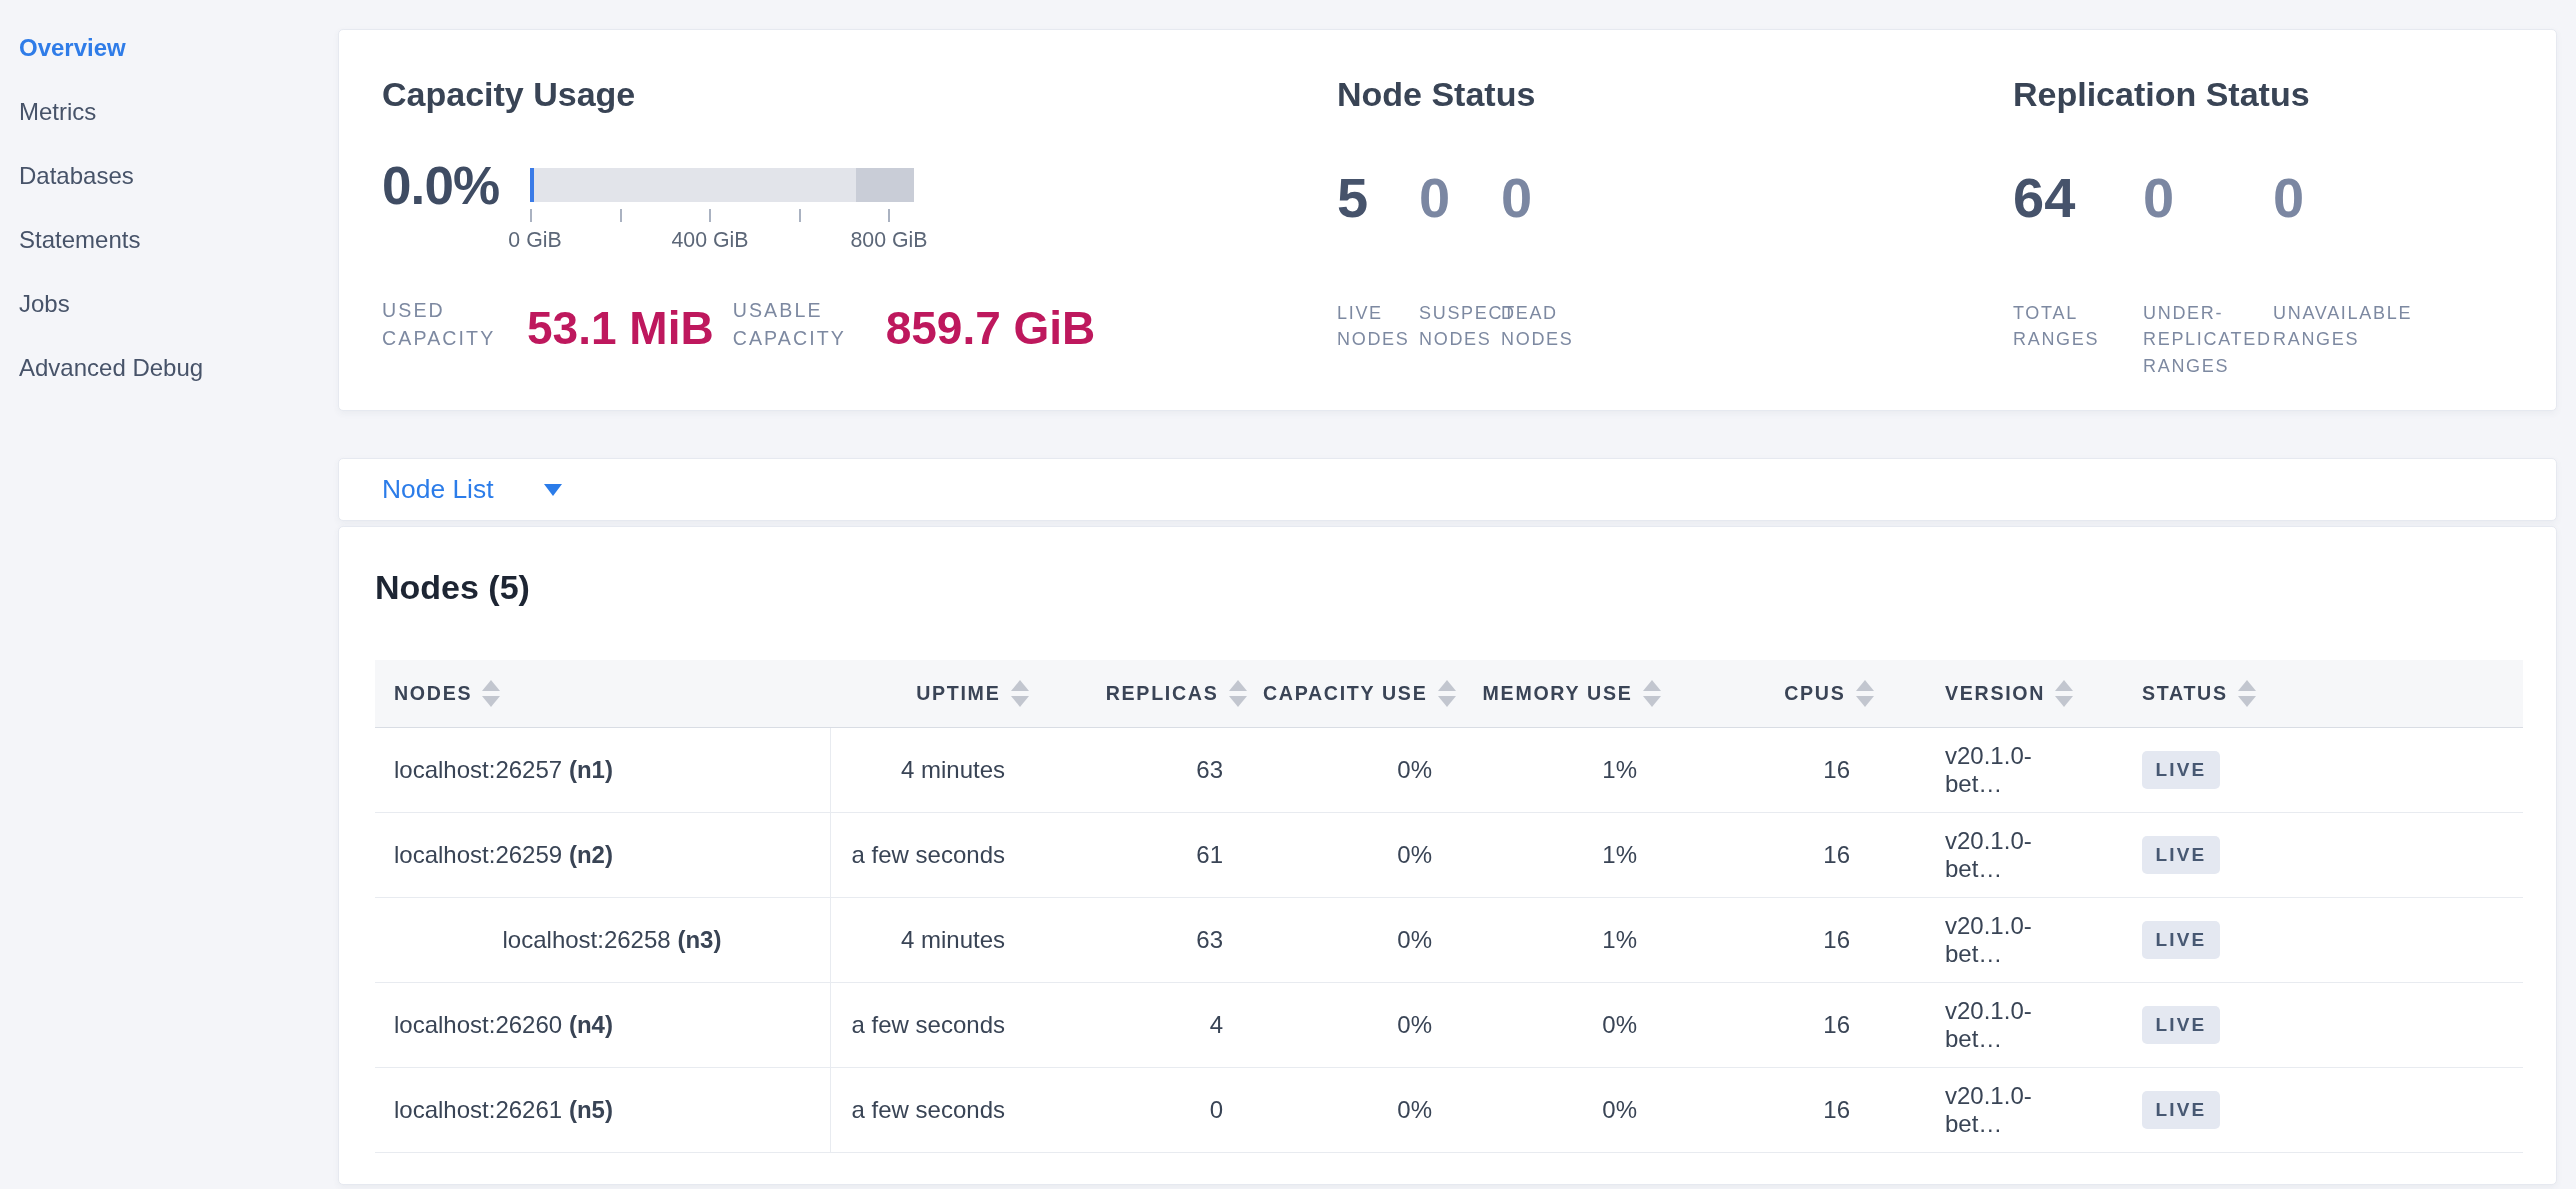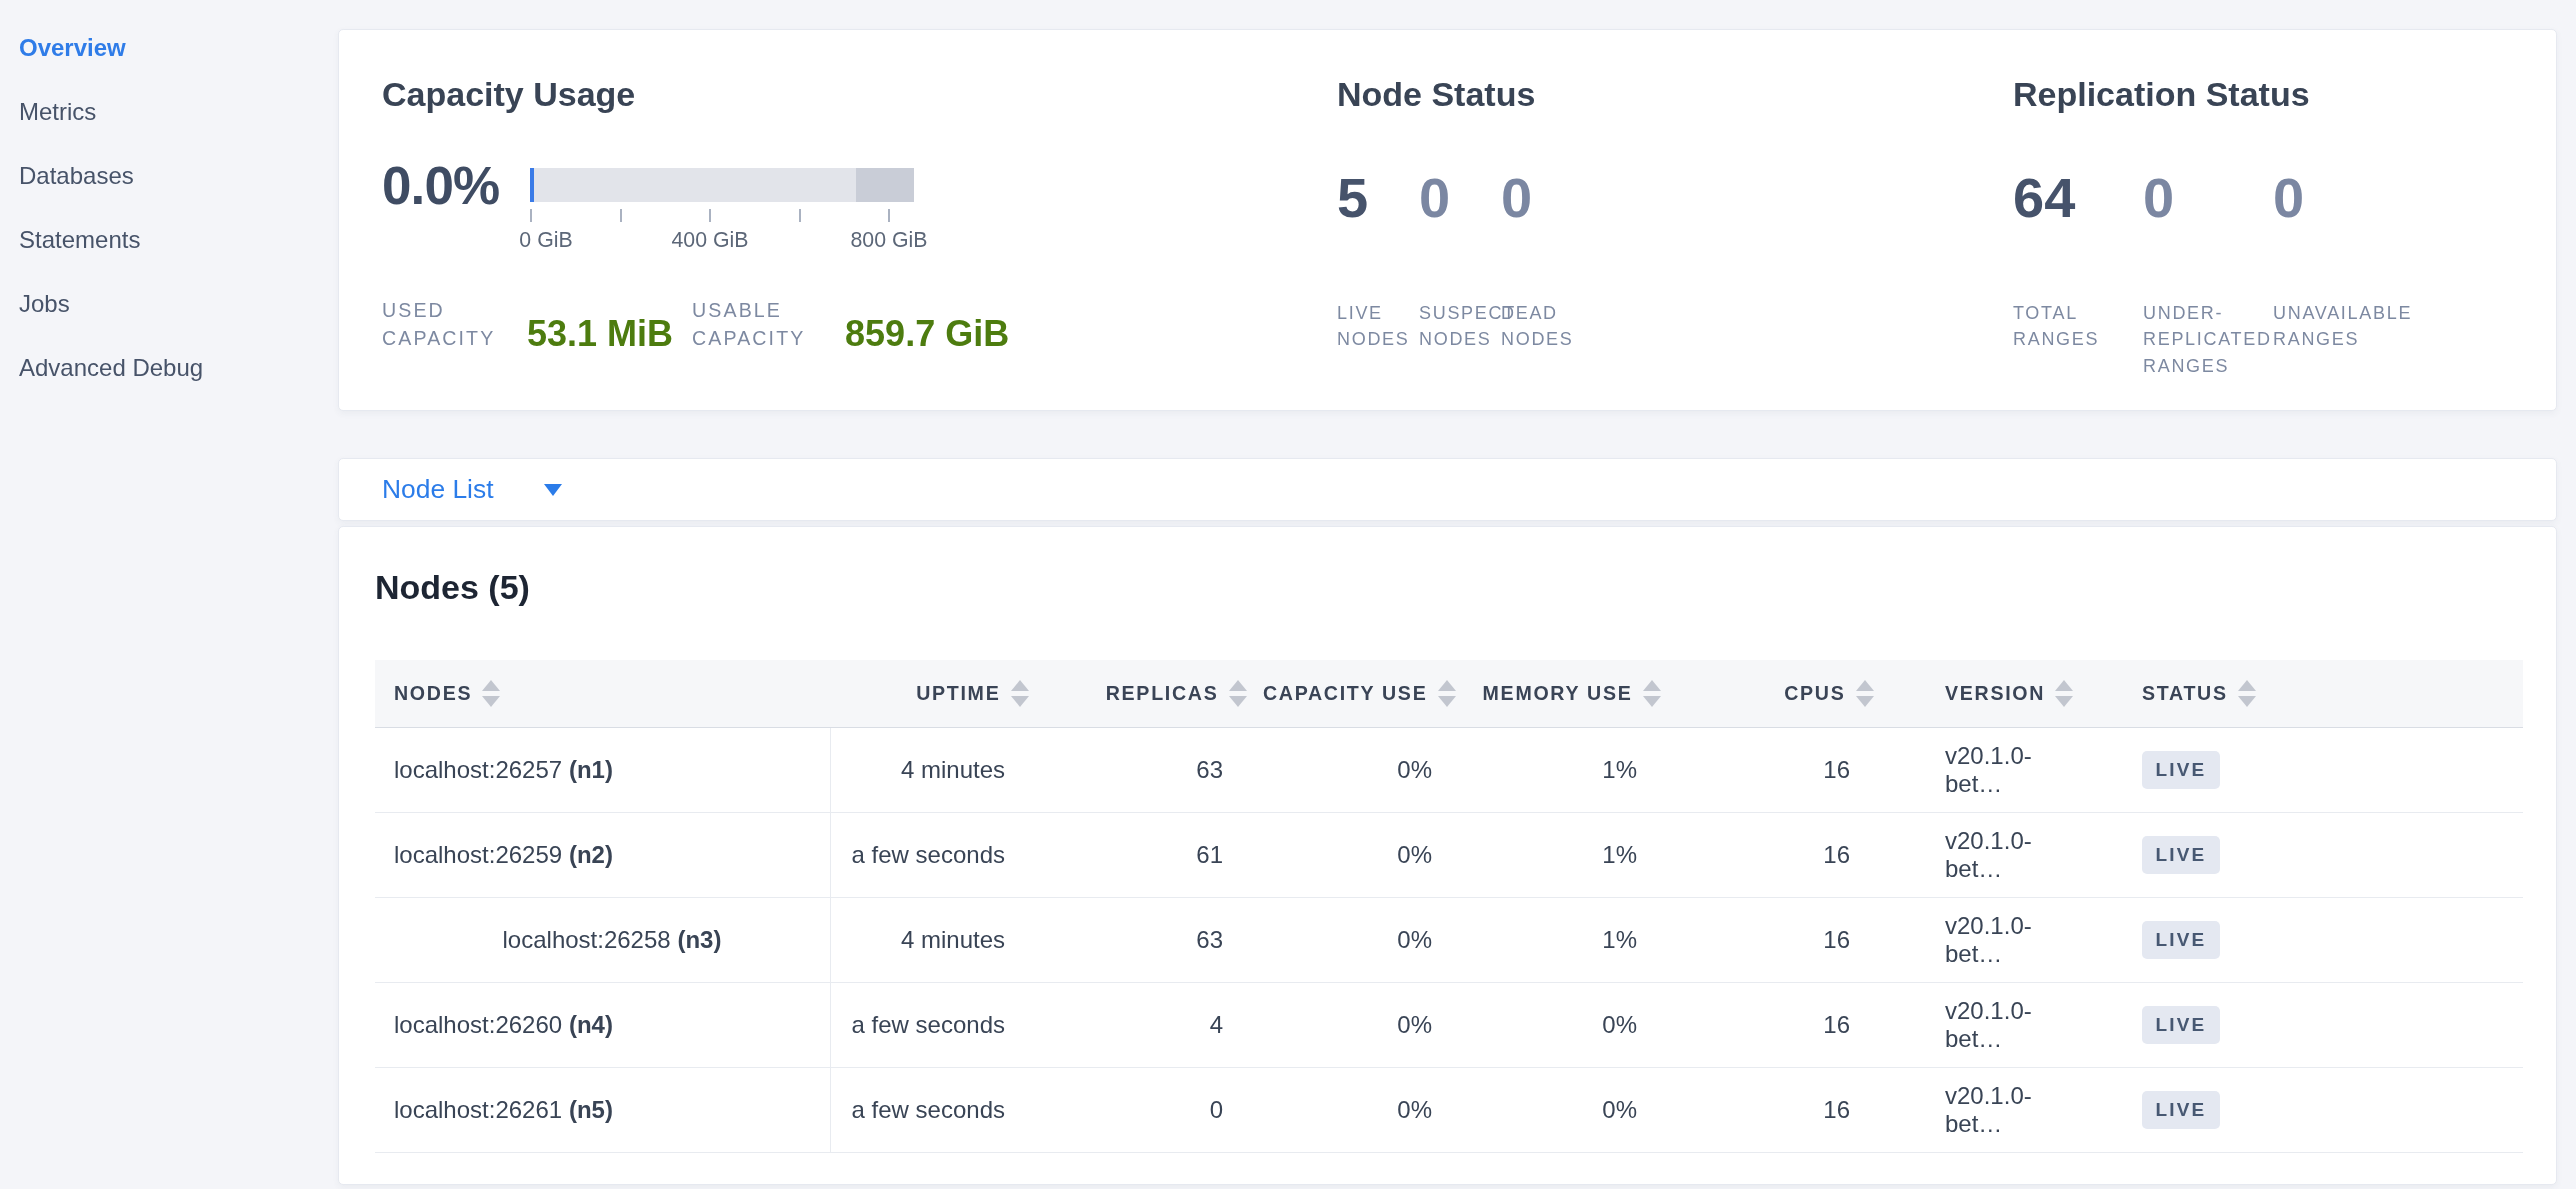--- a/index.html
+++ b/index.html
@@ -49,21 +49,21 @@
   }
 
   .cap-stats { display:flex; margin-top:94px; align-items:flex-end; }
   .cap-stat { display:flex; align-items:flex-end; }
   .cap-label {
     font-size:19.6px; letter-spacing:2.1px; color:#7d89a1;
     line-height:28px; margin-right:17px; margin-bottom:3.4px;
   }
   .cap-label.w1 { width:128px; }
   .cap-label.w2 { width:136px; }
-  .cap-value { font-size:36px; font-weight:bold; color:#4d7c0f; margin-right:19px; white-space:nowrap; }
+  .cap-value { font-size:46px; font-weight:bold; color:#be185d; margin-right:19px; white-space:nowrap; }
 
   .sum-stats { display:flex; margin-top:49px; }
   .sum-stat  { }
   .sec-nodes .sum-stat { width:82px; }
   .sec-repl  .sum-stat { width:130px; }
   .sum-num { font-size:56px; font-weight:600; line-height:68px; color:#7b87a2; }
   .sum-num.emph { color:#46536b; }
   .sum-label {
     margin-top:68px; font-size:18px; letter-spacing:1.7px;
     color:#7d89a1; line-height:26.4px;
@@ -157,21 +157,21 @@
         <div class="big-pct">0.0%</div>
         <div class="gauge">
           <div class="gauge-bar"></div>
           <div class="gauge-hl" id="gauge-hl" style="width: 15%;"></div>
           <div class="gauge-used" id="gauge-used" style="width: 4.3px;"></div>
           <div class="tick" style="left:0"></div>
           <div class="tick" style="left:90px"></div>
           <div class="tick" style="left:179px"></div>
           <div class="tick" style="left:269px"></div>
           <div class="tick" style="left:358px"></div>
-          <div class="tick-label" style="left:16px">0 GiB</div>
+          <div class="tick-label" style="left:5px">0 GiB</div>
           <div class="tick-label" style="left:180px">400 GiB</div>
           <div class="tick-label" style="left:359px">800 GiB</div>
         </div>
       </div>
       <div class="cap-stats">
         <div class="cap-stat">
           <div class="cap-label w1">USED CAPACITY</div>
           <div class="cap-value">53.1 MiB</div>
         </div>
         <div class="cap-stat">

